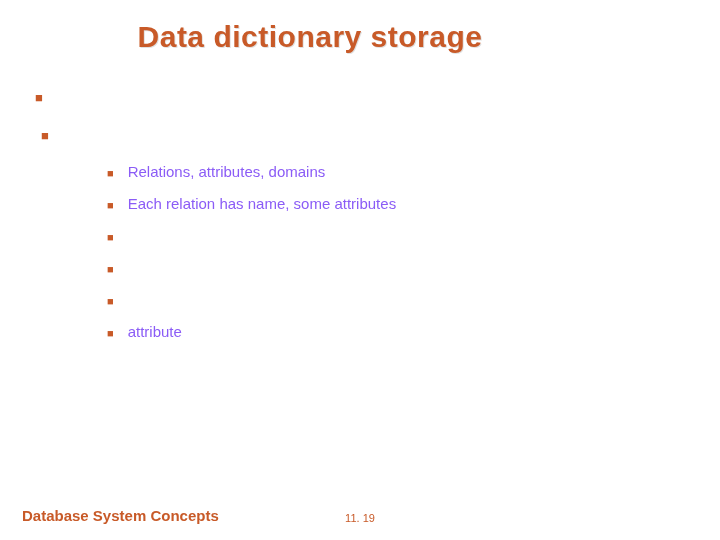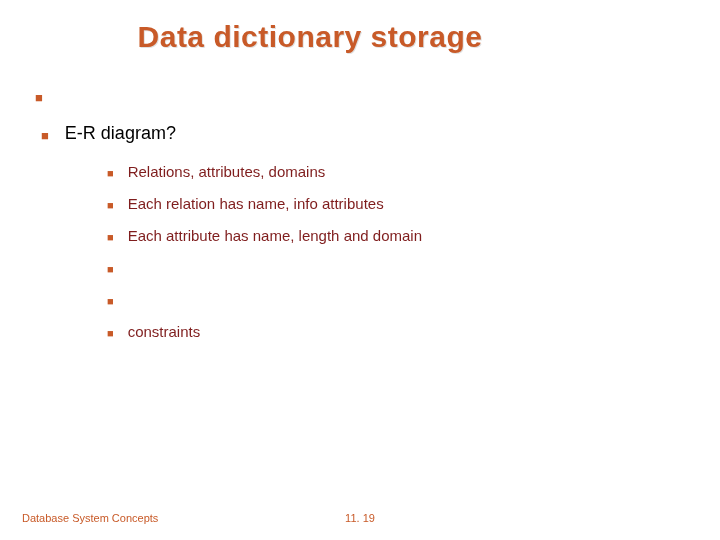--- a/index.html
+++ b/index.html
@@ -64,28 +64,29 @@
     font-size: 15px;
   }
   .sub-bullet {
     color: #c85a28;
     font-size: 11px;
     margin-right: 14px;
     margin-top: 3px;
     line-height: 15px;
   }
   .sub-text {
-    color: #7f1d1d;
+    color: #8b5cf6;
   }
   .footer-left {
     position: absolute;
     bottom: 16px;
     left: 22px;
-    font-size: 11px;
+    font-size: 15px;
     color: #c85a28;
+    font-weight: bold;
   }
   .footer-center {
     position: absolute;
     bottom: 16px;
     left: 0;
     width: 720px;
     text-align: center;
     font-size: 11px;
     color: #c85a28;
   }
@@ -98,45 +99,43 @@
   <div class="title">Data dictionary storage</div>
 
   <div class="content">
 
     <div class="top-item">
       <span class="top-bullet">■</span>
     </div>
 
     <div class="top-item" style="margin-bottom:18px; padding-left:6px;">
       <span class="top-bullet">■</span>
-      <span class="top-text">E-R diagram?</span>
     </div>
 
     <div class="sub-list">
       <div class="sub-item">
         <span class="sub-bullet">■</span>
         <span class="sub-text">Relations, attributes, domains</span>
       </div>
       <div class="sub-item">
         <span class="sub-bullet">■</span>
-        <span class="sub-text">Each relation has name, info attributes</span>
-      </div>
-      <div class="sub-item">
-        <span class="sub-bullet">■</span>
-        <span class="sub-text">Each attribute has name, length and domain</span>
+        <span class="sub-text">Each relation has name, some attributes</span>
       </div>
       <div class="sub-item">
         <span class="sub-bullet">■</span>
       </div>
       <div class="sub-item">
         <span class="sub-bullet">■</span>
       </div>
       <div class="sub-item">
         <span class="sub-bullet">■</span>
-        <span class="sub-text">constraints</span>
+      </div>
+      <div class="sub-item">
+        <span class="sub-bullet">■</span>
+        <span class="sub-text">attribute</span>
       </div>
     </div>
 
   </div>
 
   <div class="footer-left">Database System Concepts</div>
   <div class="footer-center">11. 19</div>
 
 </div>
 

